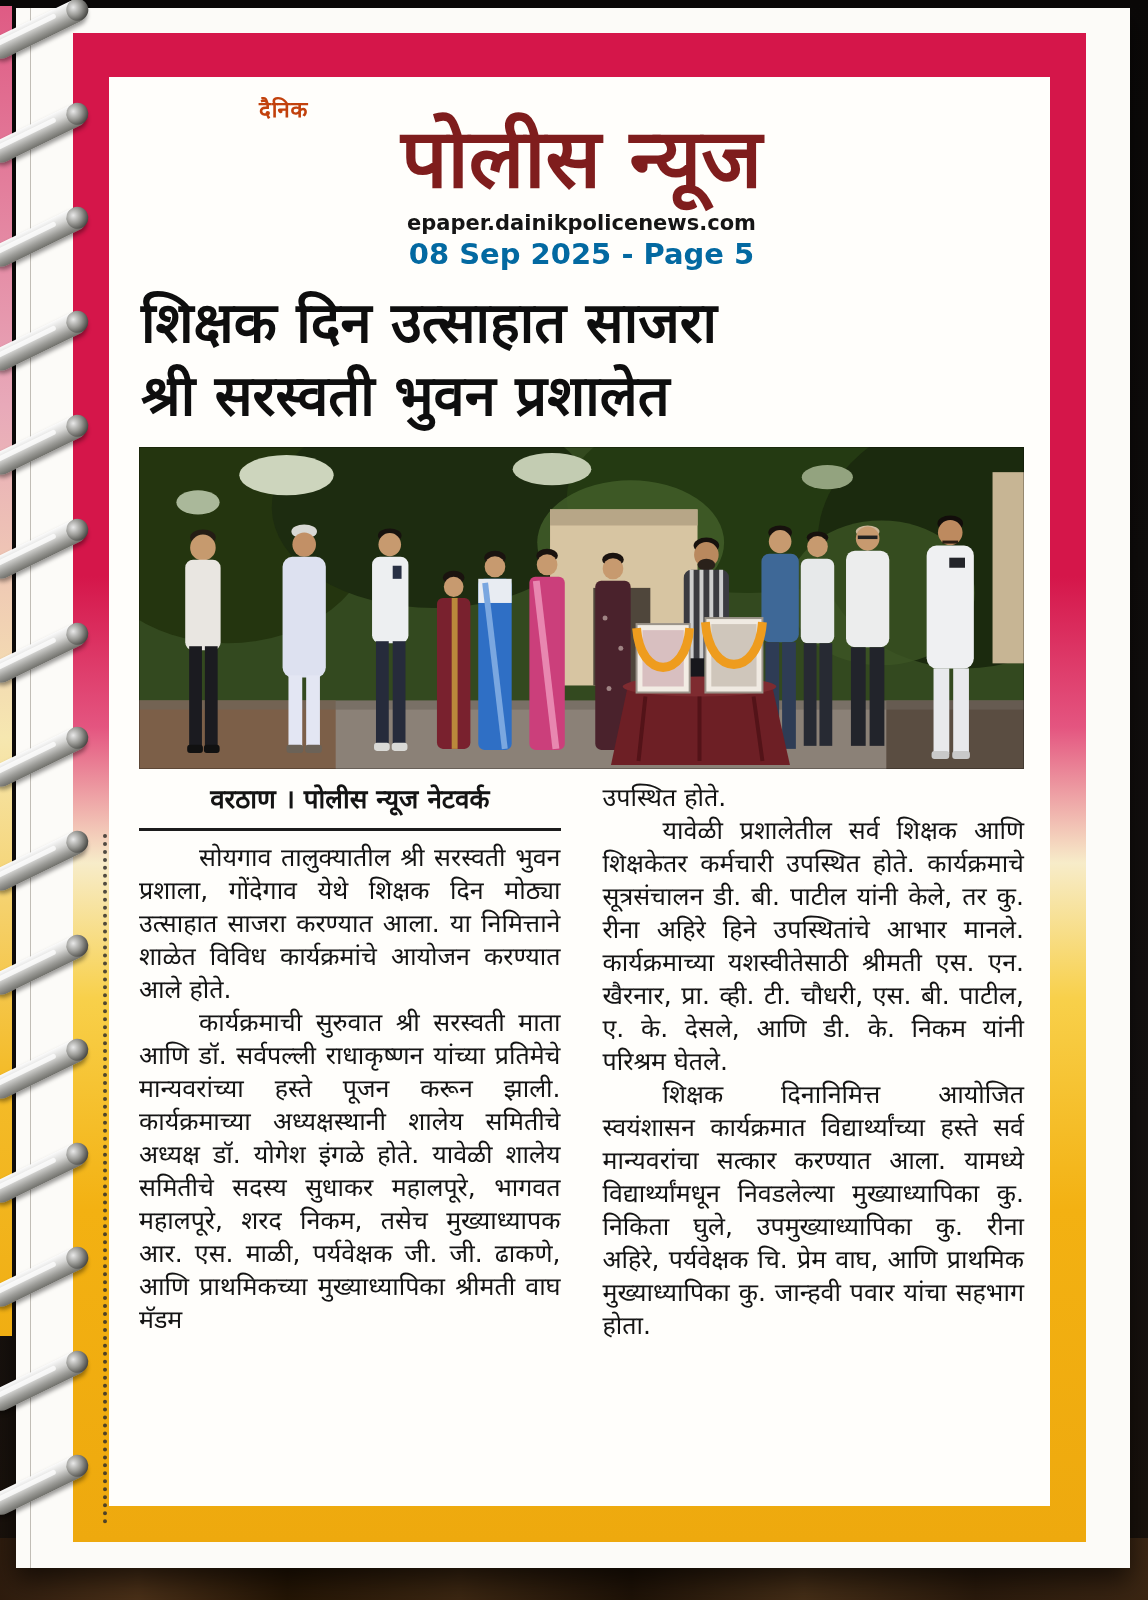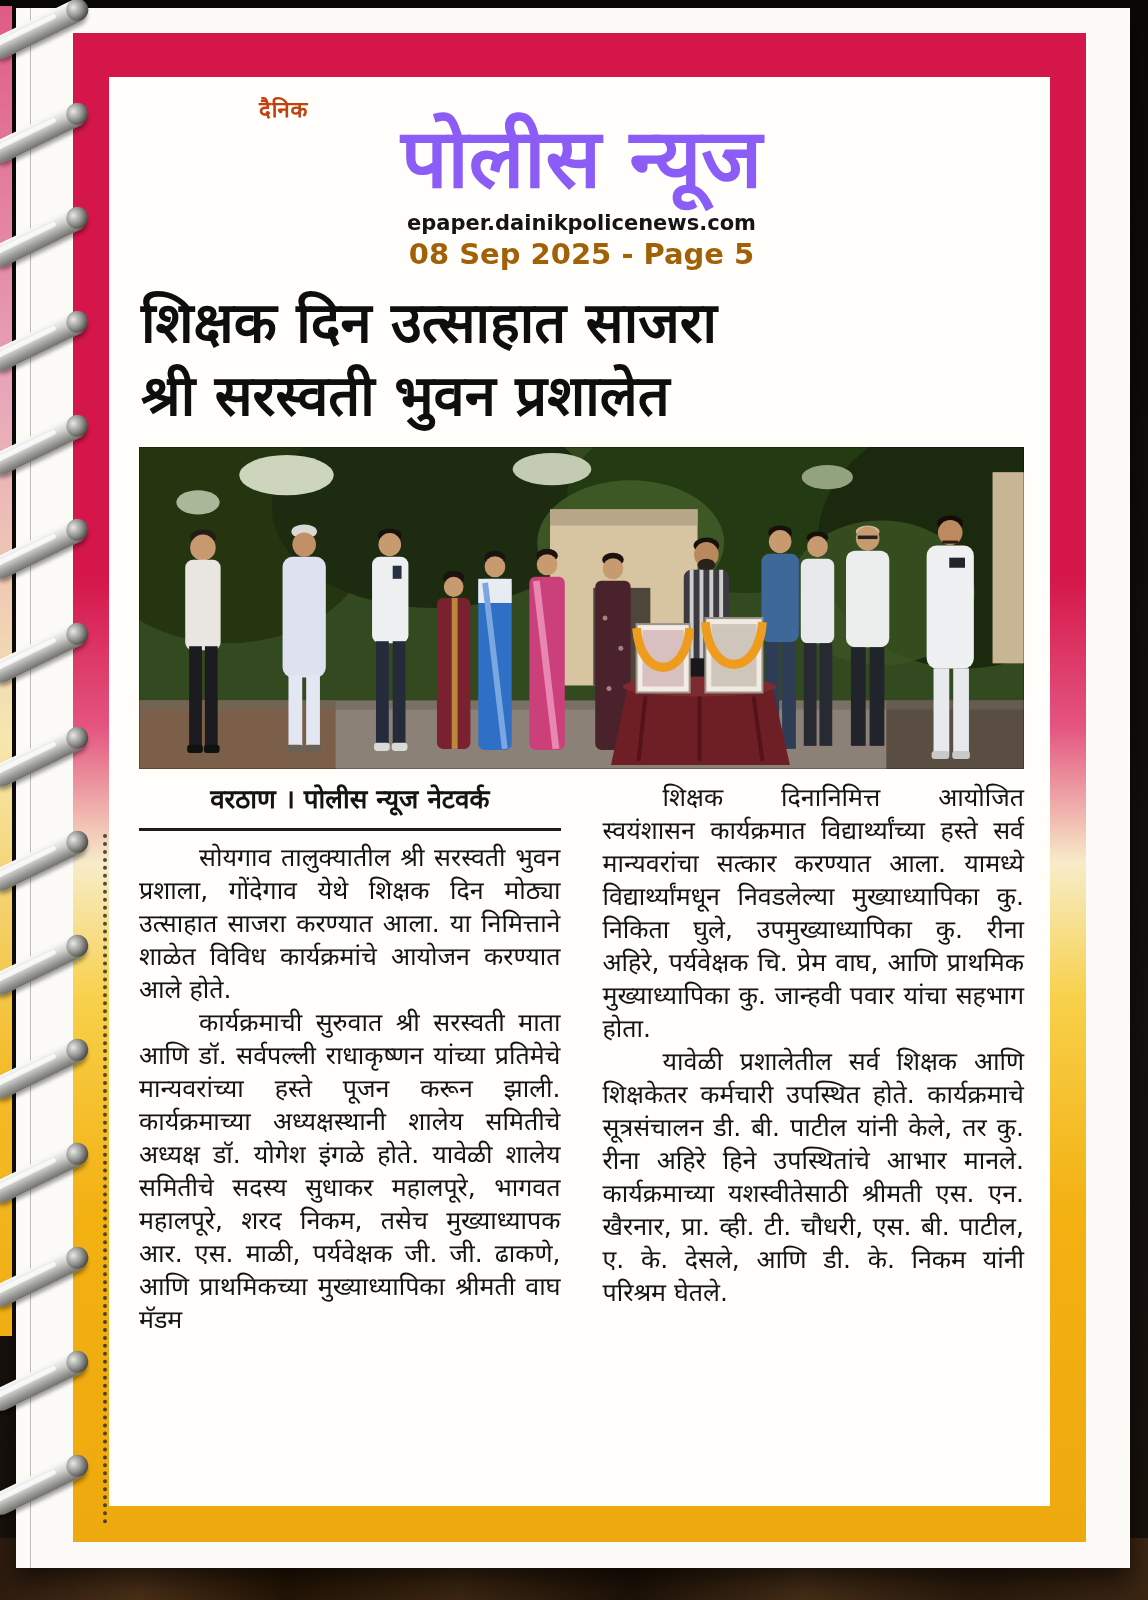--- a/index.html
+++ b/index.html
@@ -10,23 +10,23 @@
     background:linear-gradient(90deg,#2e1c0e 0%,#4a3018 12%,#241505 25%,#3c2712 40%,#1e1207 55%,#452e17 70%,#2a1a0c 85%,#3b2613 100%);}
   .page{position:absolute;left:16px;top:8px;width:1114px;height:1560px;background:#fcfbf8;
     box-shadow:0 12px 24px rgba(0,0,0,.6);}
   .edge-line{position:absolute;left:14px;top:0;bottom:0;width:1px;background:#a8a29a;opacity:.7;}
   .frame{position:absolute;left:57px;top:25px;right:44px;bottom:26px;
     background:linear-gradient(180deg,#d5164a 0%,#d5164a 36%,#e45580 46%,#f7ecc9 55%,#f8d04a 64%,#f3b112 78%,#eea90e 100%);}
   .frame-inner{position:absolute;left:36px;right:36px;top:44px;bottom:36px;background:#fffefb;
     padding:14px 26px 0 30px;overflow:hidden;}
   .masthead{margin-top:2px;}
   .tagline{text-align:left;font-size:22px;font-weight:800;color:#c2410c;letter-spacing:1px;margin-left:120px;}
-  .title{text-align:center;font-size:82px;font-weight:900;color:#8b5cf6;line-height:.98;margin-top:-4px;}
+  .title{text-align:center;font-size:82px;font-weight:900;color:#7f1d1d;line-height:.98;margin-top:-4px;}
   .website{text-align:center;font-size:21px;font-weight:700;color:#151515;margin-top:12px;}
-  .edition{text-align:center;font-size:29px;font-weight:600;color:#a16207;margin-top:2px;}
+  .edition{text-align:center;font-size:29px;font-weight:600;color:#0369a1;margin-top:2px;}
   .headline{margin:16px 0 14px 2px;font-weight:900;color:#0e0e0e;font-size:56px;line-height:1.3;}
   .headline span{display:block;}
   .photo{width:100%;height:322px;margin:2px 0 12px;}
   .photo svg{display:block;width:100%;height:100%;}
   .cols{display:grid;grid-template-columns:1fr 1fr;gap:42px;font-size:25px;line-height:33px;
     color:#141414;text-align:justify;}
   .cols p{margin:0;}
   .indent{text-indent:60px;}
   .byline-wrap{text-align:center;font-weight:800;font-size:26px;padding:2px 0 12px;
     border-bottom:3px solid #1c1c1c;margin-bottom:10px;text-align-last:center;}
@@ -215,22 +215,23 @@
 
         <div class="cols">
           <div class="col">
             <div class="byline-wrap">
               <span>वरठाण । पोलीस न्यूज नेटवर्क</span>
             </div>
             <p class="indent">सोयगाव तालुक्यातील श्री सरस्वती भुवन प्रशाला, गोंदेगाव येथे शिक्षक दिन मोठ्या उत्साहात साजरा करण्यात आला. या निमित्ताने शाळेत विविध कार्यक्रमांचे आयोजन करण्यात आले होते.</p>
             <p class="indent">कार्यक्रमाची सुरुवात श्री सरस्वती माता आणि डॉ. सर्वपल्ली राधाकृष्णन यांच्या प्रतिमेचे मान्यवरांच्या हस्ते पूजन करून झाली. कार्यक्रमाच्या अध्यक्षस्थानी शालेय समितीचे अध्यक्ष डॉ. योगेश इंगळे होते. यावेळी शालेय समितीचे सदस्य सुधाकर महालपूरे, भागवत महालपूरे, शरद निकम, तसेच मुख्याध्यापक आर. एस. माळी, पर्यवेक्षक जी. जी. ढाकणे, आणि प्राथमिकच्या मुख्याध्यापिका श्रीमती वाघ मॅडम</p>
           </div>
           <div class="col">
+            <p>उपस्थित होते.</p>
+            <p class="indent">यावेळी प्रशालेतील सर्व शिक्षक आणि शिक्षकेतर कर्मचारी उपस्थित होते. कार्यक्रमाचे सूत्रसंचालन डी. बी. पाटील यांनी केले, तर कु. रीना अहिरे हिने उपस्थितांचे आभार मानले. कार्यक्रमाच्या यशस्वीतेसाठी श्रीमती एस. एन. खैरनार, प्रा. व्ही. टी. चौधरी, एस. बी. पाटील, ए. के. देसले, आणि डी. के. निकम यांनी परिश्रम घेतले.</p>
             <p class="indent">शिक्षक दिनानिमित्त आयोजित स्वयंशासन कार्यक्रमात विद्यार्थ्यांच्या हस्ते सर्व मान्यवरांचा सत्कार करण्यात आला. यामध्ये विद्यार्थ्यांमधून निवडलेल्या मुख्याध्यापिका कु. निकिता घुले, उपमुख्याध्यापिका कु. रीना अहिरे, पर्यवेक्षक चि. प्रेम वाघ, आणि प्राथमिक मुख्याध्यापिका कु. जान्हवी पवार यांचा सहभाग होता.</p>
-            <p class="indent">यावेळी प्रशालेतील सर्व शिक्षक आणि शिक्षकेतर कर्मचारी उपस्थित होते. कार्यक्रमाचे सूत्रसंचालन डी. बी. पाटील यांनी केले, तर कु. रीना अहिरे हिने उपस्थितांचे आभार मानले. कार्यक्रमाच्या यशस्वीतेसाठी श्रीमती एस. एन. खैरनार, प्रा. व्ही. टी. चौधरी, एस. बी. पाटील, ए. के. देसले, आणि डी. के. निकम यांनी परिश्रम घेतले.</p>
           </div>
         </div>
 
       </div>
     </div>
 
     <div class="perforation"></div>
   </div>
 
   <div class="coils">

